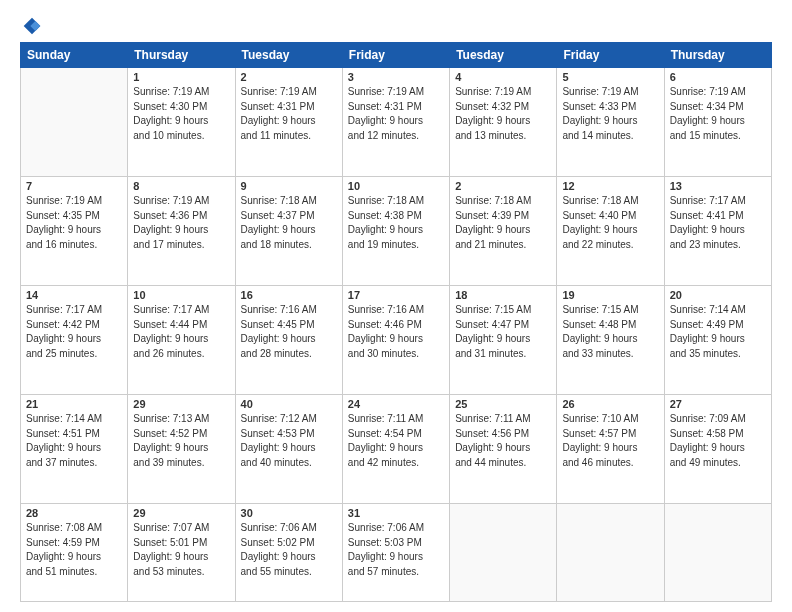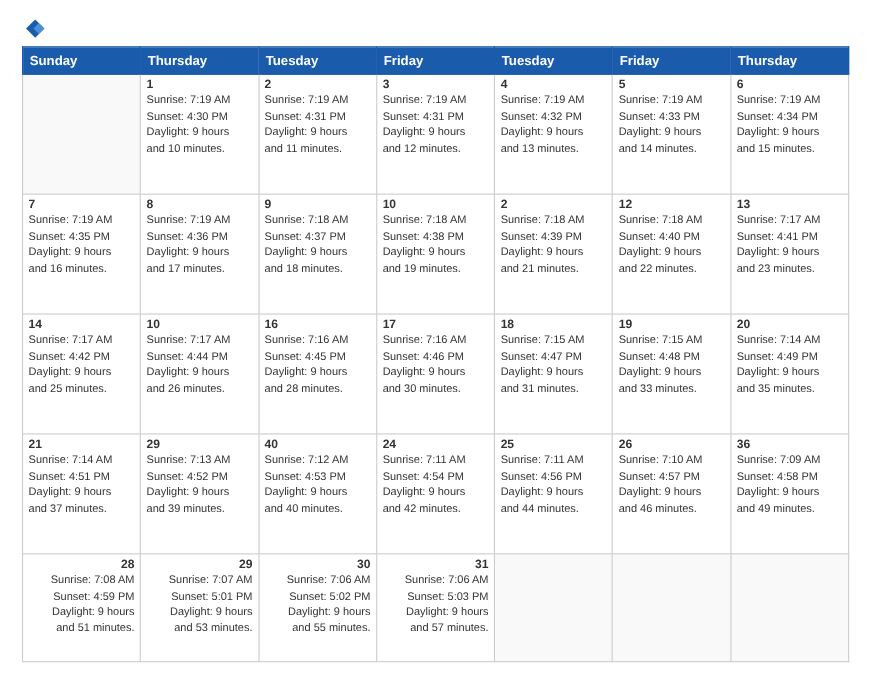--- a/index.html
+++ b/index.html
@@ -89,21 +89,20 @@
       display: block;
       margin-bottom: 2px;
     }
     .day-info {
       font-size: 10px;
       line-height: 1.45;
       color: #333;
     }
     tr:last-child td {
       height: 75px;
-      text-align: right;
     }
   </style>
 </head>
 <body>
 
 <div class="page">
   <div class="header">
     <div class="logo">
       <div class="logo-text">
         <span class="logo-general"></span>
@@ -239,21 +238,21 @@
           </td>
           <td>
             <span class="day-num">25</span>
             <div class="day-info">Sunrise: 7:11 AM<br>Sunset: 4:56 PM<br>Daylight: 9 hours<br>and 44 minutes.</div>
           </td>
           <td>
             <span class="day-num">26</span>
             <div class="day-info">Sunrise: 7:10 AM<br>Sunset: 4:57 PM<br>Daylight: 9 hours<br>and 46 minutes.</div>
           </td>
           <td>
-            <span class="day-num">36</span>
+            <span class="day-num">27</span>
             <div class="day-info">Sunrise: 7:09 AM<br>Sunset: 4:58 PM<br>Daylight: 9 hours<br>and 49 minutes.</div>
           </td>
         </tr>
         <tr>
           <td>
             <span class="day-num">28</span>
             <div class="day-info">Sunrise: 7:08 AM<br>Sunset: 4:59 PM<br>Daylight: 9 hours<br>and 51 minutes.</div>
           </td>
           <td>
             <span class="day-num">29</span>

